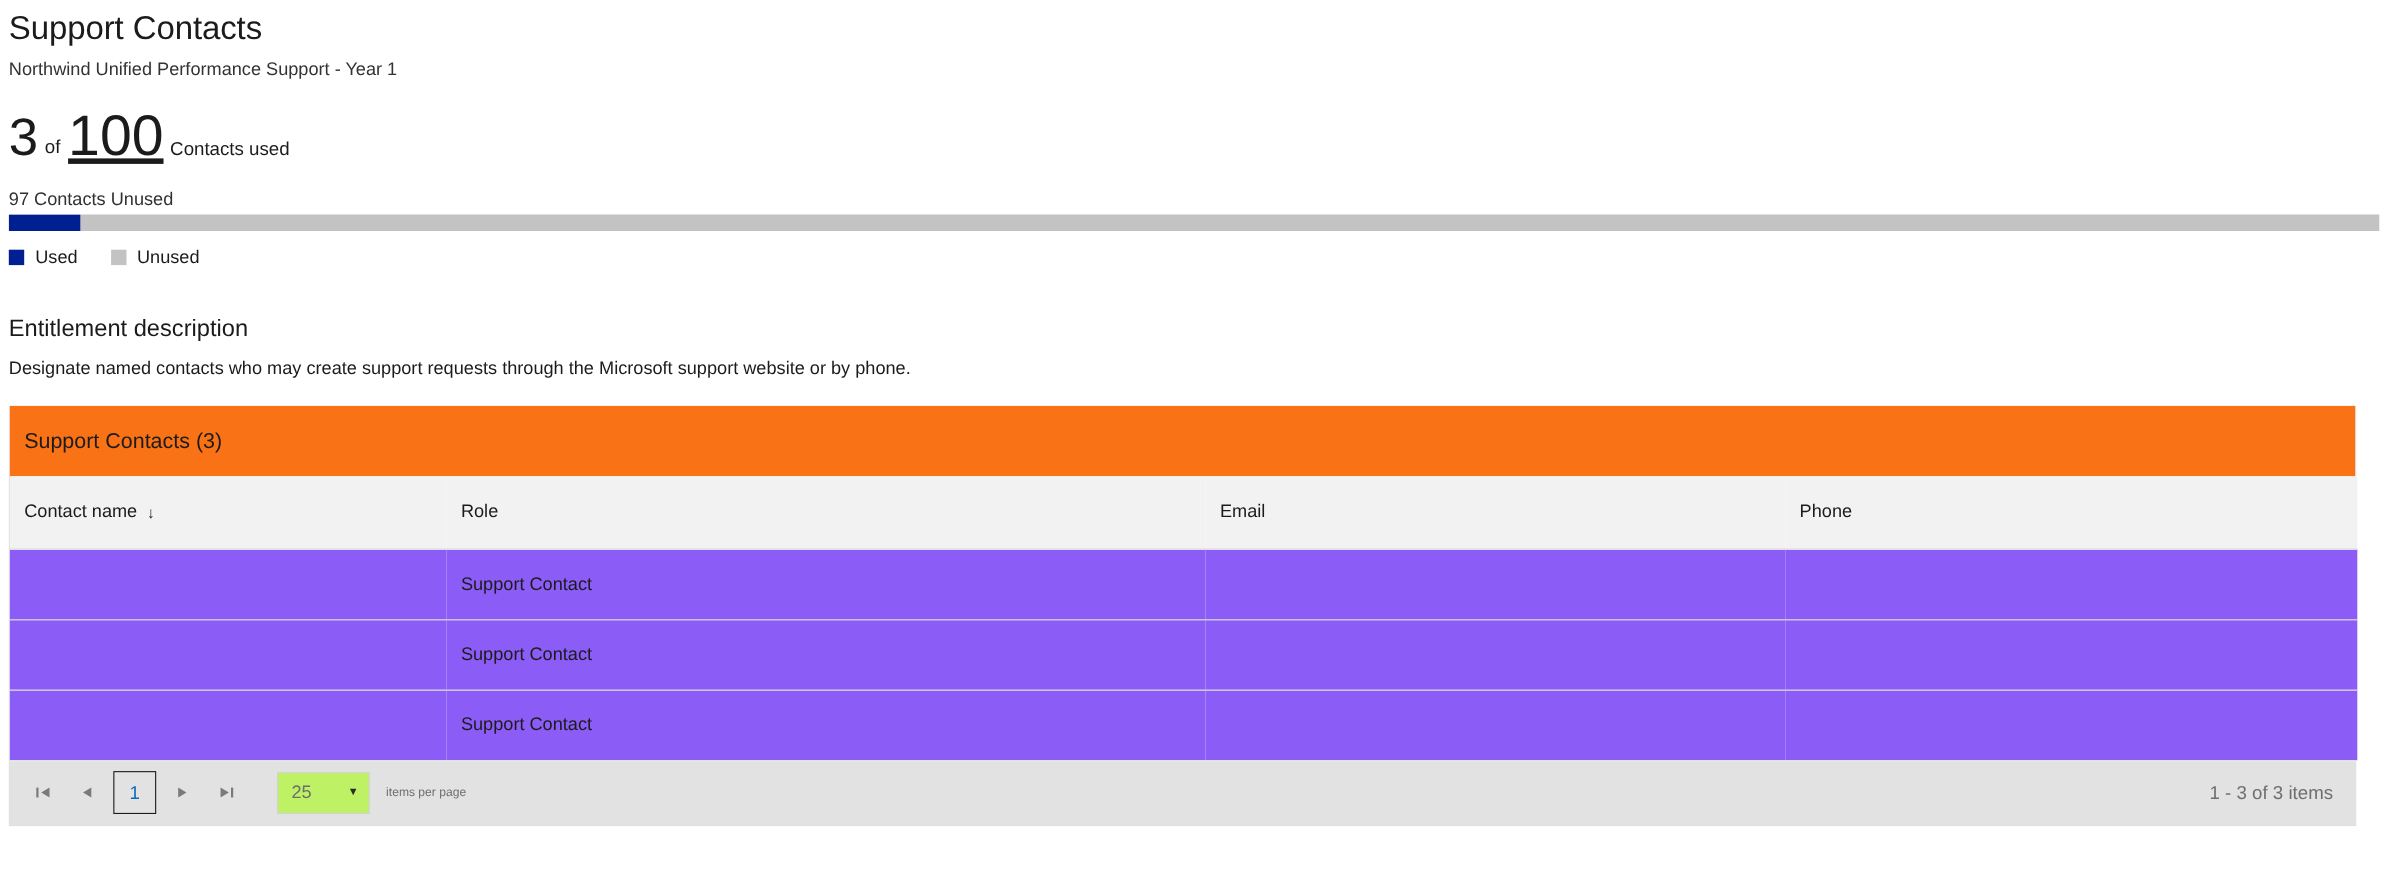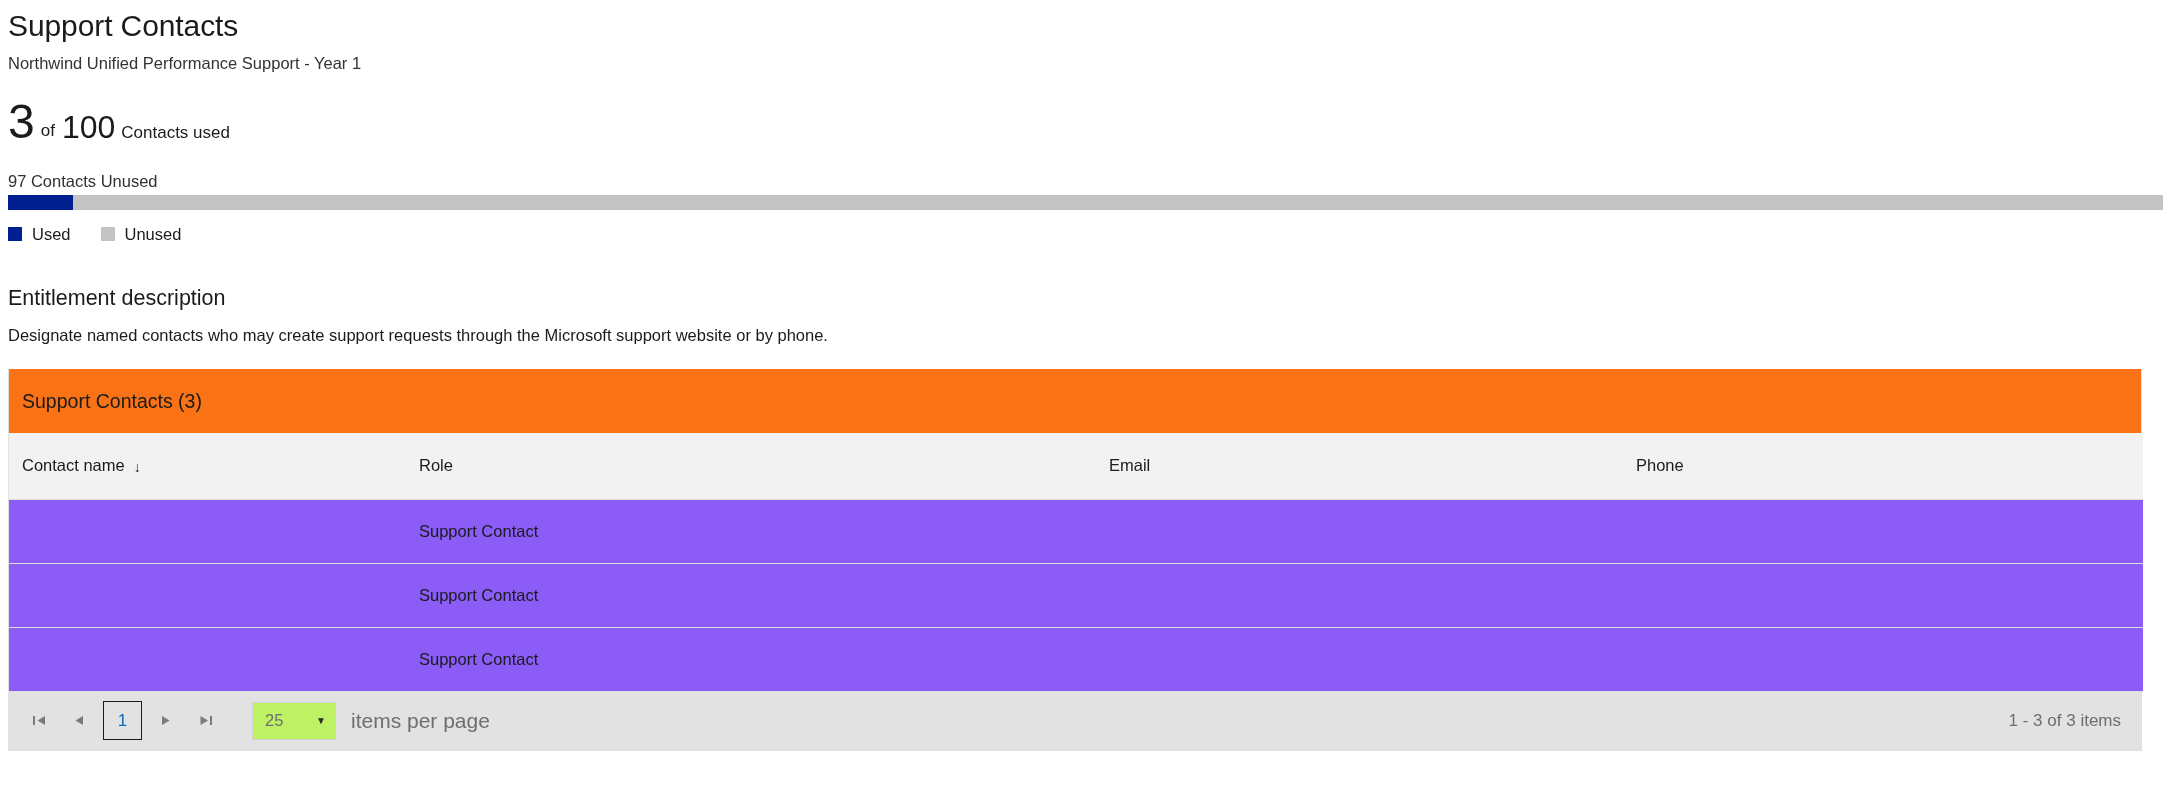--- a/index.html
+++ b/index.html
@@ -53,24 +53,25 @@
     color: #1b1b1b;
   }
   .usage-of {
     font-size: 17px;
     color: #1b1b1b;
     margin: 0 7px 0 6px;
     position: relative;
     top: -2px;
   }
   .usage-total {
-    font-size: 32px;
+    font-size: 52px;
     font-weight: 300;
     line-height: 1;
     color: #1b1b1b;
+    text-decoration: underline;
   }
   .usage-caption {
     font-size: 17px;
     color: #1b1b1b;
     margin-left: 6px;
   }
 
   
   .unused-label {
     text-align: left;
@@ -244,21 +245,21 @@
     padding: 0 9px 0 12px;
     font-size: 16.5px;
     color: #6e6e6e;
   }
   .pager-select .caret {
     font-size: 10px;
     color: #2b2b2b;
   }
   .pager-items-label {
     margin-left: 15px;
-    font-size: 21px;
+    font-size: 11px;
     color: #6e6e6e;
   }
   .pager-spacer { flex: 1 1 auto; }
   .pager-range {
     font-size: 17px;
     color: #6e6e6e;
     padding-right: 6px;
   }
   svg { display: block; }
 </style>

